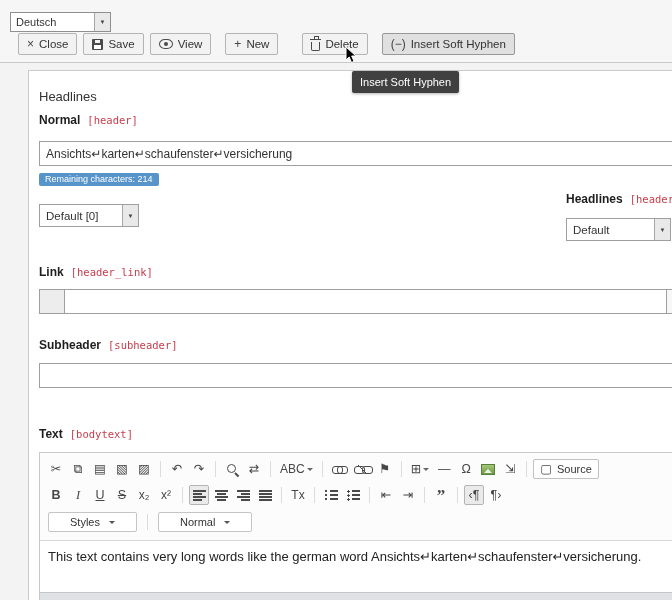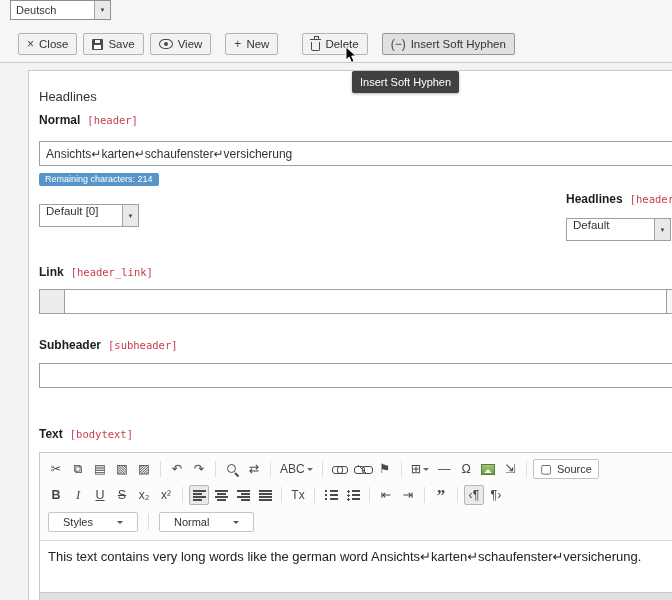--- a/index.html
+++ b/index.html
@@ -1,21 +1,21 @@
 <!DOCTYPE html>
 <html style="--badge-bg: #5694ca; --key-red: #c83c4c; --tooltip-bg: #404040;"><head>
 <meta charset="utf-8">
 <style>
   *{margin:0;padding:0;box-sizing:border-box}
   html,body{width:672px;height:600px}
   body{font-family:"Liberation Sans",sans-serif;background:#f3f3f3;position:relative;overflow:hidden;font-size:12px;color:#333}
 
   
   .docheader{position:absolute;top:0;left:0;width:100%;height:63px;background:#f6f6f6;border-bottom:1px solid #c9c9c9}
-  .lang-select{position:absolute;top:0;left:10px;width:101px;height:20px;background:#fff;border:1px solid #8f8f8f;display:flex;align-items:center}
+  .lang-select{position:absolute;top:12px;left:10px;width:101px;height:20px;background:#fff;border:1px solid #8f8f8f;display:flex;align-items:center}
   .lang-text{flex:1;padding-left:5px;font-size:11px;white-space:nowrap;overflow:hidden}
   .sel-arrow{width:16px;height:100%;display:flex;align-items:center;justify-content:center;background:#e9e9e9;border-left:1px solid #a7a7a7}
   .sel-arrow::after{content:"▼";font-size:6px;color:#444}
   .btnbar{position:absolute;top:33px;left:18px;display:flex;align-items:center}
   .tbtn{display:inline-flex;align-items:center;gap:5px;height:22px;padding:0 8px;background:#f2f2f2;border:1px solid #b4b4b4;border-radius:2px;font-size:11.5px;color:#333;font-family:inherit;white-space:nowrap}
   .ml6{margin-left:6px}.ml8{margin-left:24px}.ml14{margin-left:14px}
   .tbtn.hovered{background:#e0e0e0;border-color:#989898}
   .tbi{display:inline-flex;align-items:center;justify-content:center;font-size:12px;color:#444;line-height:1}
   .g-save{width:11px;height:11px;background:#4a4a4a;position:relative;border-radius:1px}
   .g-save::before{content:"";position:absolute;top:1px;left:3px;width:5px;height:3px;background:#f2f2f2}
@@ -36,21 +36,21 @@
   .flabel{display:flex;gap:7px;align-items:baseline;font-size:12px;font-weight:700;color:#1e1e1e;line-height:14px;white-space:nowrap}
   .fl-key{font-family:"DejaVu Sans Mono",monospace;font-size:10.5px;color:var(--key-red,#c83c4c);font-weight:400}
   .lbl-header{margin-top:9px}
   .tinput{width:100%;height:25px;border:1px solid #9f9f9f;background:#fff;padding:0 6px;font-size:12px;color:#333;font-family:inherit;display:block}
   .header-input{margin-top:14px}
   .badge-row{margin-top:5px}
   .badge{display:inline-block;background:var(--badge-bg,#5694ca);color:#fff;font-size:9px;padding:2px 6px;border-radius:2px;line-height:9px}
   .cols{display:flex;margin-top:6px}
   .col-l{width:527px;flex:none}
   .col-r{flex:1;min-width:0;overflow:visible}
-  .sel{margin-top:12px;height:23px;border:1px solid #9f9f9f;background:#fff;display:flex;width:100px}
+  .sel{margin-top:12px;height:23px;border:1px solid #9f9f9f;background:#fff;display:flex;align-items:center;width:100px}
   .col-r .sel{width:105px}
   .sel-text{flex:1;padding-left:6px;font-size:11.5px;white-space:nowrap;overflow:hidden}
   .lbl-link{margin-top:24px}
   .igroup{margin-top:10px;display:flex;height:25px;width:100%}
   .iaddon-l{width:26px;background:#ededed;border:1px solid #9f9f9f;flex:none}
   .igroup input{flex:1;border:1px solid #9f9f9f;border-left:none;padding:0 6px;min-width:0;font-family:inherit;font-size:12px}
   .iaddon-r{width:30px;background:#f7f7f7;border:1px solid #9f9f9f;border-left:none;flex:none;display:flex;align-items:center;justify-content:center}
   .lbl-sub{margin-top:24px}
   .sub-input{margin-top:11px}
   .lbl-text{margin-top:39px}
@@ -67,21 +67,21 @@
   .rcaret{margin-left:2px;width:0;height:0;border-left:3px solid transparent;border-right:3px solid transparent;border-top:3.5px solid #666}
   .gi{display:inline-flex;align-items:center;justify-content:center;line-height:1}
   .s-b{font-weight:800}
   .s-i{font-style:italic;font-family:"Liberation Serif",serif}
   .s-u{text-decoration:underline}
   .s-s{text-decoration:line-through}
   .s-small{font-size:12px;font-weight:400}
   .s-tx{font-size:12px}
   .s-q{font-size:17px;font-weight:700;font-family:"Liberation Serif",serif}
   .rte-row3{display:flex;align-items:center;height:28px;gap:6px;padding-left:2px}
-  .ddbtn{display:inline-flex;align-items:center;gap:24px;border:1px solid #c5c5c5;border-radius:2px;height:20px;padding:0 14px;font-size:11px;background:#fff;color:#333}
+  .ddbtn{display:inline-flex;align-items:center;gap:9px;border:1px solid #c5c5c5;border-radius:2px;height:20px;padding:0 21px;font-size:11px;background:#fff;color:#333}
   .dcaret{width:0;height:0;border-left:3px solid transparent;border-right:3px solid transparent;border-top:3.5px solid #555}
   .rte-content{flex:1;padding:8px;font-size:13px;color:#222;overflow:hidden}
   .rte-footer{height:11px;background:#dfe2e4;border-top:1px solid #c6c6c6;flex:none}
 
   
   .g-al,.g-ac,.g-ar,.g-aj,.g-ol,.g-ul{width:13px;height:11px;background-repeat:no-repeat}
   .g-al,.g-ac,.g-ar,.g-aj{background-image:linear-gradient(#4a4a4a,#4a4a4a),linear-gradient(#4a4a4a,#4a4a4a),linear-gradient(#4a4a4a,#4a4a4a),linear-gradient(#4a4a4a,#4a4a4a);background-size:13px 2px,9px 2px,13px 2px,9px 2px}
   .g-al{background-position:0 0,0 3px,0 6px,0 9px}
   .g-ac{background-position:0 0,2px 3px,0 6px,2px 9px}
   .g-ar{background-position:0 0,4px 3px,0 6px,4px 9px}

